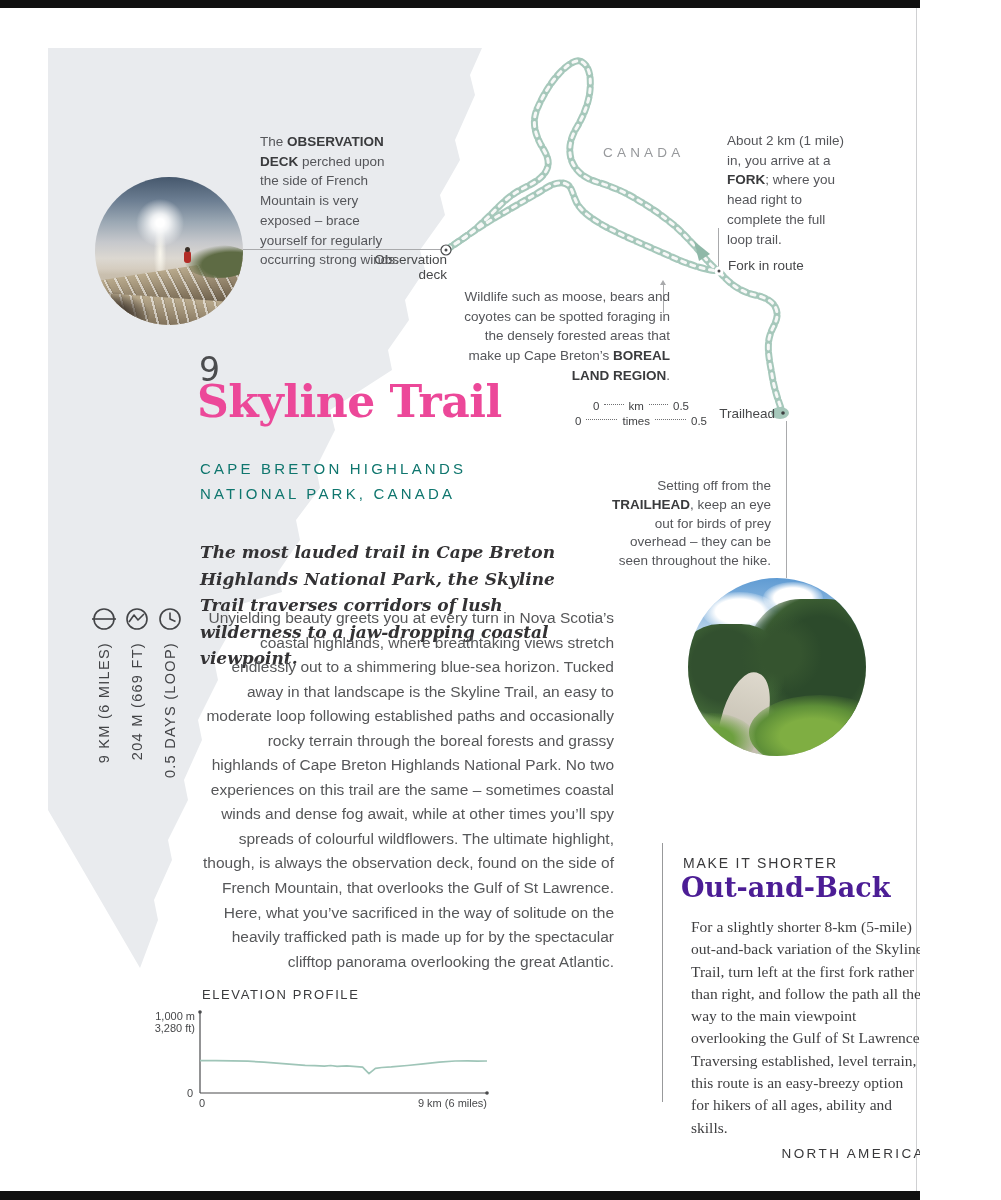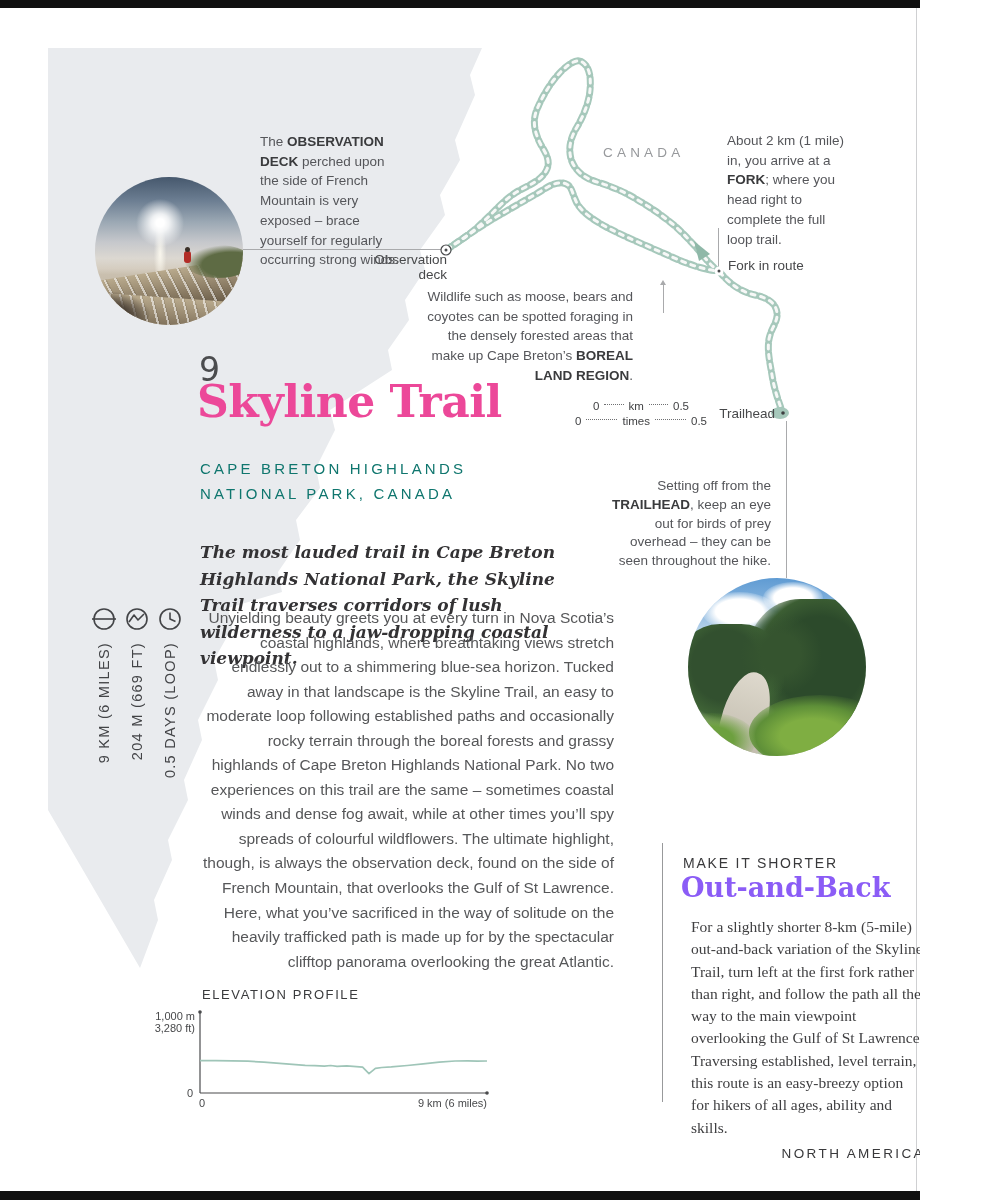--- a/index.html
+++ b/index.html
@@ -62,21 +62,21 @@
   #trail-subtitle{font-size:15px;letter-spacing:3.2px;line-height:25px;color:#0f766e;}
   #intro{font-family:"DejaVu Serif","Liberation Serif",serif;font-style:italic;font-weight:600;font-size:17px;line-height:26.5px;color:#333234;}
   #body-text{font-size:15.5px;line-height:24.55px;color:#565759;text-align:right;}
   
   .stat{display:flex;flex-direction:column;align-items:center;gap:10px;}
   .stat svg{flex:0 0 auto;}
   .stat-label{writing-mode:vertical-rl;transform:rotate(180deg);font-size:14.5px;letter-spacing:1.3px;color:#434447;white-space:nowrap;}
   
   #sidebar-rule{left:662px;top:843px;width:1px;height:259px;background:#98999b;}
   #sidebar-kicker{font-size:14px;letter-spacing:1.8px;color:#39393b;}
-  #sidebar-heading{font-family:"DejaVu Serif","Liberation Serif",serif;font-weight:700;font-size:27px;color:#8b5cf6;}
+  #sidebar-heading{font-family:"DejaVu Serif","Liberation Serif",serif;font-weight:700;font-size:27px;color:#4c1d95;}
   #sidebar-body{font-family:"Liberation Serif",serif;font-size:15.5px;line-height:22.3px;color:#3f3f41;margin-left:8px;}
   
   #elevation-title{font-size:13px;letter-spacing:1.6px;color:#3a3b3d;}
   #page-number{font-size:15px;letter-spacing:1px;color:#48494b;transform:rotate(90deg);transform-origin:left top;}
   #section-label{font-size:13.5px;letter-spacing:2.4px;color:#39393b;}
   svg text{font-family:"Liberation Sans",sans-serif;}
 </style>
 </head>
 <body>
 
@@ -162,21 +162,21 @@
       <span>times</span>
       <span class="scale-dots"></span>
       <span>0.5</span>
     </div>
   </div>
 
   <div class="abs annot" style="left:260px;top:132px;width:142px;"><span>The </span><b>OBSERVATION DECK</b><span> perched upon the side of French Mountain is very exposed – brace yourself for regularly occurring strong winds.</span></div>
 
   <div class="abs annot" style="left:727px;top:131px;width:124px;"><span>About 2 km (1 mile) in, you arrive at a </span><b>FORK</b><span>; where you head right to complete the full loop trail.</span></div>
 
-  <div class="abs annot right" style="left:411px;top:287px;width:222px;"><span>Wildlife such as moose, bears and coyotes can be spotted foraging in the densely forested areas that make up Cape Breton’s </span><b>BOREAL LAND REGION</b><span>.</span></div>
+  <div class="abs annot right" style="left:448px;top:287px;width:222px;"><span>Wildlife such as moose, bears and coyotes can be spotted foraging in the densely forested areas that make up Cape Breton’s </span><b>BOREAL LAND REGION</b><span>.</span></div>
 
   <div class="abs annot right" style="left:603px;top:477px;width:168px;line-height:18.8px;"><span>Setting off from the </span><b>TRAILHEAD</b><span>, keep an eye out for birds of prey overhead – they can be seen throughout the hike.</span></div>
 
   <div class="abs" id="trail-number" style="left:199px;top:350px;">9</div>
   <h1 class="abs" id="trail-title" style="left:197px;top:376px;margin:0;">Skyline Trail</h1>
   <div class="abs" id="trail-subtitle" style="left:200px;top:456px;width:300px;">CAPE BRETON HIGHLANDS NATIONAL PARK, CANADA</div>
   <div class="abs" id="intro" style="left:200px;top:539px;width:382px;">The most lauded trail in Cape Breton Highlands National Park, the Skyline Trail traverses corridors of lush wilderness to a jaw-dropping coastal viewpoint.</div>
   <div class="abs" id="body-text" style="left:200px;top:606px;width:414px;">Unyielding beauty greets you at every turn in Nova Scotia’s coastal highlands, where breathtaking views stretch endlessly out to a shimmering blue-sea horizon. Tucked away in that landscape is the Skyline Trail, an easy to moderate loop following established paths and occasionally rocky terrain through the boreal forests and grassy highlands of Cape Breton Highlands National Park. No two experiences on this trail are the same – sometimes coastal winds and dense fog await, while at other times you’ll spy spreads of colourful wildflowers. The ultimate highlight, though, is always the observation deck, found on the side of French Mountain, that overlooks the Gulf of St Lawrence. Here, what you’ve sacrificed in the way of solitude on the heavily trafficked path is made up for by the spectacular clifftop panorama overlooking the great Atlantic.</div>
 
   <div class="abs stat" style="left:90px;top:606px;width:28px;">

